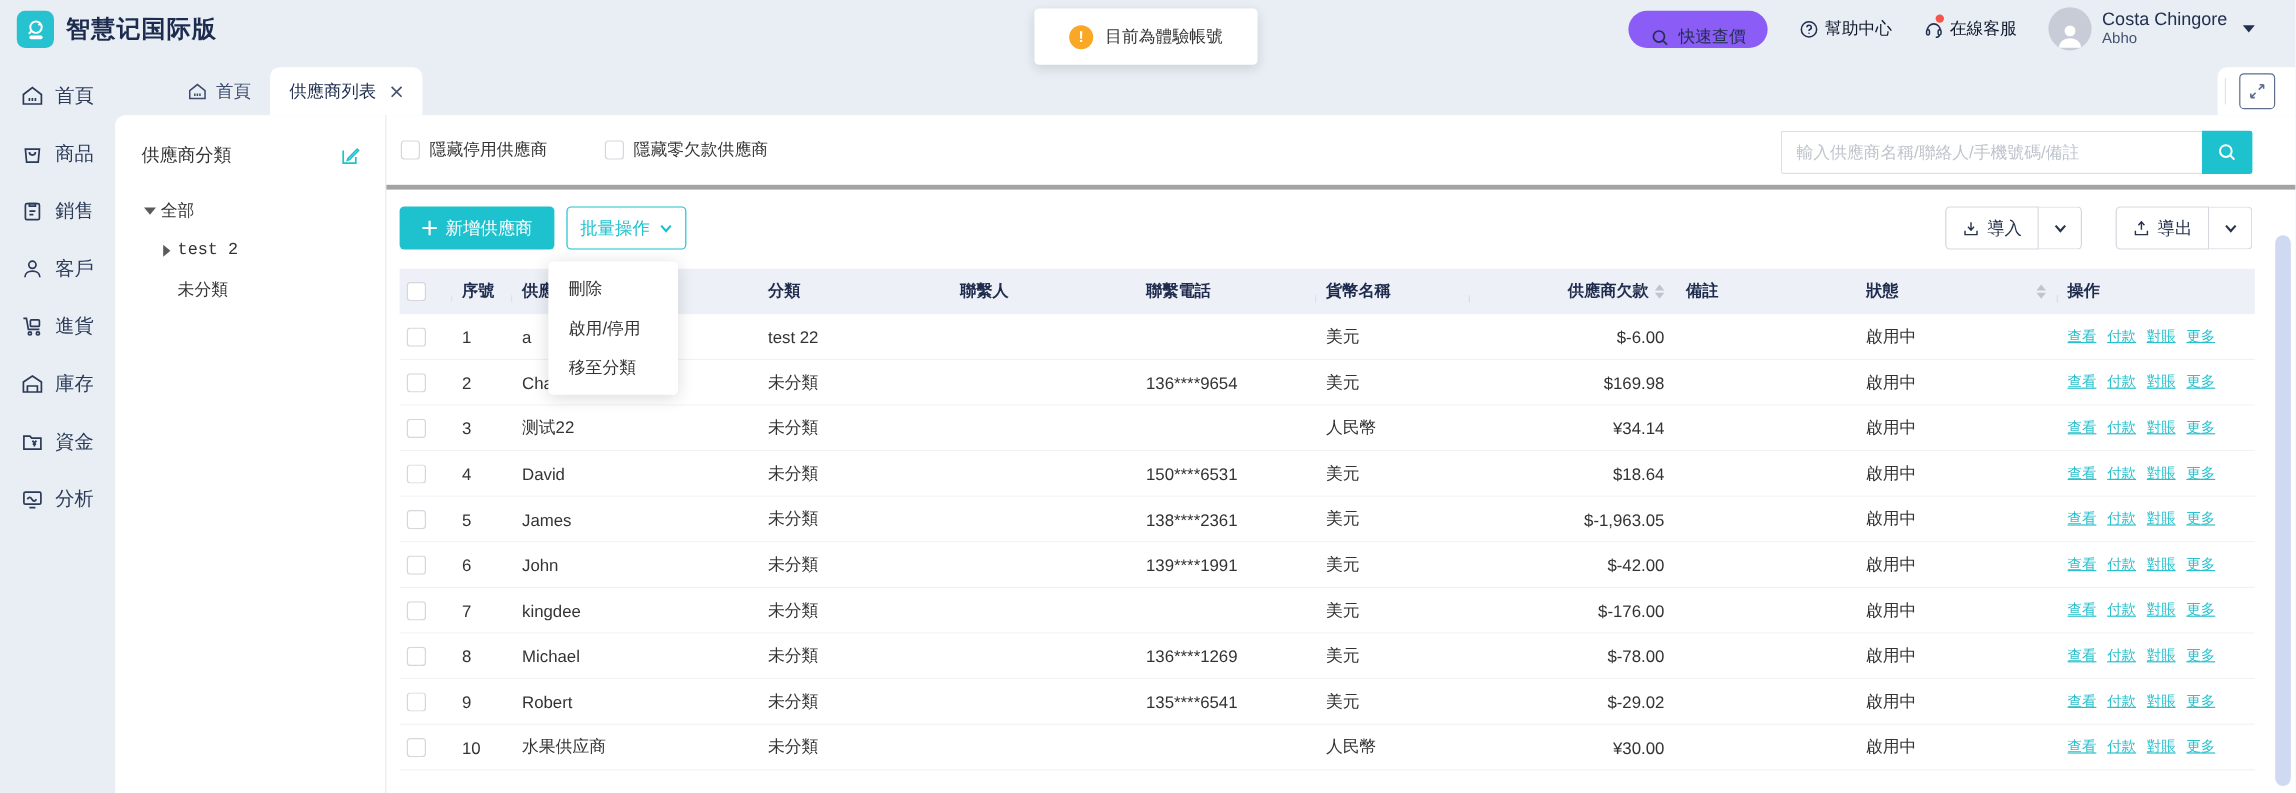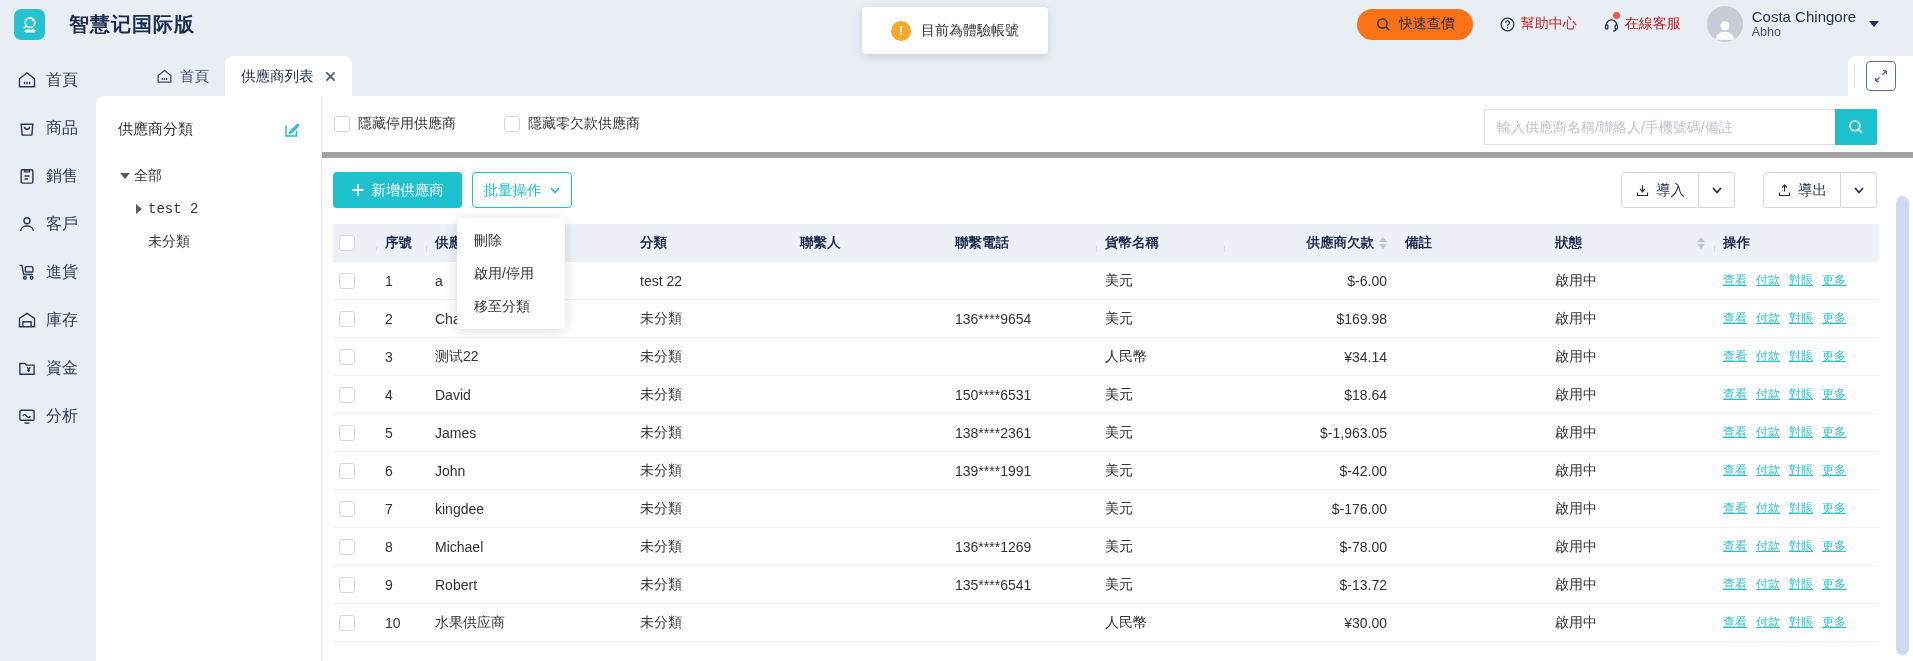--- a/index.html
+++ b/index.html
@@ -5,29 +5,29 @@
   * { margin:0; padding:0; box-sizing:border-box; }
   html,body { width:1913px; height:661px; overflow:hidden; }
   body {
     font-family:"Liberation Sans","DejaVu Sans",sans-serif;
     background:#e9eef5; color:#333; font-size:14px;
     position:relative;
   }
   
   .topbar { position:absolute; left:0; top:0; width:1913px; height:48px;
     display:flex; align-items:center; padding:0 34px 0 14px; }
-  .brand { display:flex; align-items:center; gap:24px; }
+  .brand { display:flex; align-items:center; gap:10px; }
   .logo-badge { width:31px; height:31px; border-radius:7px; background:#27c2cf;
     display:flex; align-items:center; justify-content:center; position:relative; }
   .logo-badge svg { display:block; }
   .brand-name { font-size:20px; font-weight:bold; color:#1d2c4e; letter-spacing:1px; }
   .top-right { margin-left:auto; display:flex; align-items:center; gap:26px; }
-  .pill-btn { background:#f97316; border-radius:16px; height:31px; padding:0 18px;
-    display:flex; align-items:center; gap:7px; color:#22304f; cursor:pointer; }
-  .top-link { display:flex; align-items:center; gap:5px; color:#b91c1c; cursor:pointer; position:relative; }
+  .pill-btn { background:#8b5cf6; border-radius:16px; height:31px; padding:0 18px;
+    display:flex; align-items:flex-end; gap:7px; color:#22304f; cursor:pointer; }
+  .top-link { display:flex; align-items:center; gap:5px; color:#0f172a; cursor:pointer; position:relative; }
   .icon16 { width:17px; height:17px; display:block; }
   .red-dot { position:absolute; top:-3px; left:10px; width:7px; height:7px; border-radius:50%; background:#f5544a; }
   .user-box { display:flex; align-items:center; gap:9px; cursor:pointer; }
   .avatar { width:36px; height:36px; border-radius:50%; background:#c7ccd6; overflow:hidden;
     display:flex; align-items:flex-end; justify-content:center; }
   .user-names { display:flex; flex-direction:column; line-height:1.15; }
   .user-name { font-size:15px; color:#22304f; }
   .user-org { font-size:12.5px; color:#44536f; }
   .caret-down-tri { width:0; height:0; border-left:5px solid transparent; border-right:5px solid transparent;
     border-top:6px solid #22304f; margin-left:4px; }
@@ -69,21 +69,21 @@
   .edit-icon { cursor:pointer; display:flex; }
   .tree { margin-top:20px; }
   .tree-item { height:33px; display:flex; align-items:center; font-size:14px; color:#333; cursor:pointer; }
   .tree-arrow { width:14px; display:flex; justify-content:center; margin-right:2px; }
   .tri-down { width:0; height:0; border-left:5px solid transparent; border-right:5px solid transparent; border-top:6px solid #5a5a5a; }
   .tri-right { width:0; height:0; border-top:5px solid transparent; border-bottom:5px solid transparent; border-left:6px solid #5a5a5a; }
   .tree-item.lv2 { padding-left:30px; }
   .tree-item.lv2.with-arrow { padding-left:14px;font-family:Liberation Mono, monospace; }
   
   .main { position:absolute; left:226px; top:0; right:0; bottom:0; }
-  .filter-row { position:absolute; left:0; top:0; right:0; height:62px; border-bottom:6px solid #a3a3a3;
+  .filter-row { position:absolute; left:0; top:0; right:0; height:62px; border-bottom:4px solid #a3a3a3;
     display:flex; align-items:center; padding-left:12px; }
   .cbx { width:16px; height:16px; border:1px solid #d4d7dd; border-radius:3px; background:#fff; cursor:pointer; flex:none; }
   .cbx-label { margin-left:8px; color:#333; cursor:pointer; }
   .filter-item { display:flex; align-items:center; margin-right:48px; }
   .search-wrap { position:absolute; right:36px; top:13px; height:36px; display:flex; }
   .search-input { width:351px; height:36px; border:1px solid #dcdfe4; border-right:none; border-radius:2px 0 0 2px;
     padding:0 12px; font-size:14px; color:#333; outline:none; font-family:inherit; }
   .search-input::placeholder { color:#bfc4cc; }
   .search-btn { width:42px; height:36px; background:#1ec2ce; border:none; border-radius:0 2px 2px 0;
     display:flex; align-items:center; justify-content:center; cursor:pointer; }
@@ -584,21 +584,21 @@
   <div class="t-row">
     <div class="cell c-cb">
               <span class="cbx"></span>
             </div>
     <div class="cell c-no">9</div>
     <div class="cell c-name">Robert</div>
     <div class="cell c-cat">未分類</div>
     <div class="cell c-contact"></div>
     <div class="cell c-phone">135****6541</div>
     <div class="cell c-cur">美元</div>
-    <div class="cell c-debt">$-13.72</div>
+    <div class="cell c-debt">$-29.02</div>
     <div class="cell c-note"></div>
     <div class="cell c-status">啟用中</div>
     <div class="cell c-ops">
               <a class="act">查看</a>
               <a class="act">付款</a>
               <a class="act">對賬</a>
               <a class="act">更多</a>
             </div>
   </div>
 

